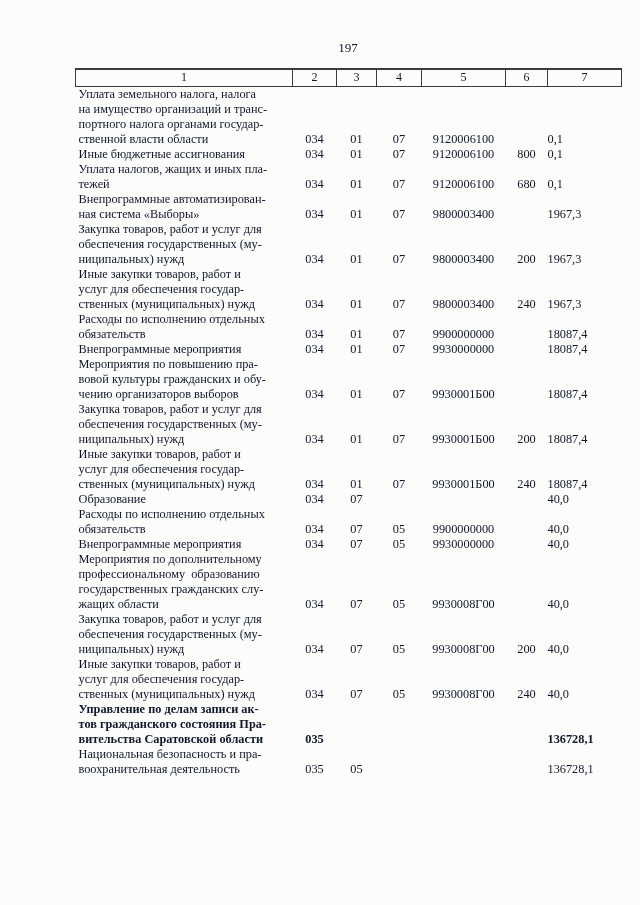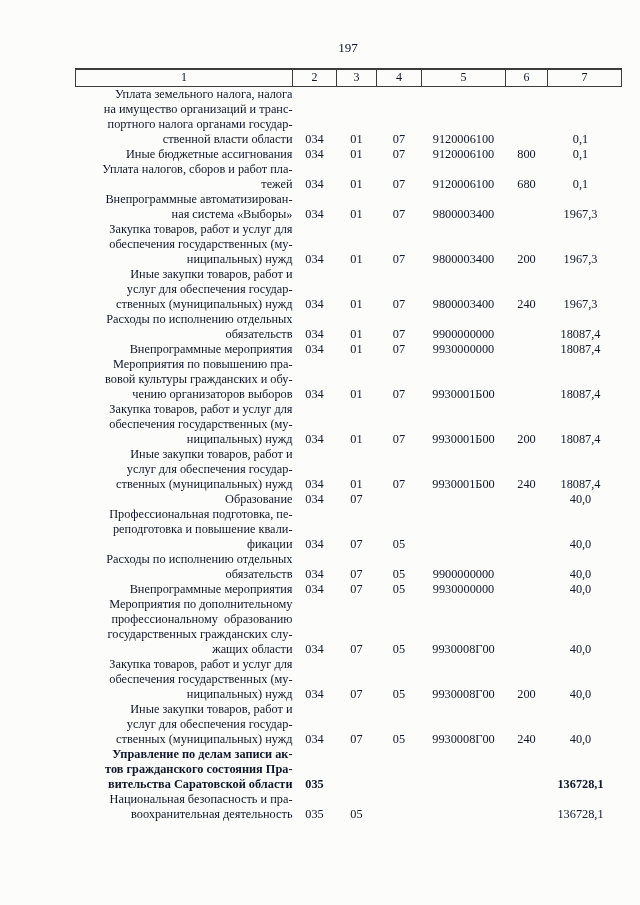--- a/index.html
+++ b/index.html
@@ -51,24 +51,24 @@
     vertical-align: middle;
   }
   tbody td {
     padding: 0;
     vertical-align: bottom;
   }
   td.c1 {
     white-space: pre;
     overflow: hidden;
     padding-left: 3px;
-    text-align: right;
+    text-align: left;
   }
   td.c2, td.c3, td.c4, td.c5, td.c6 { text-align: center; }
-  td.c7 { text-align: center; padding-right: 8px; }
+  td.c7 { text-align: left; padding-right: 8px; }
   tr.bold-row td { font-weight: bold; }
 </style>
 </head>
 <body>
 
 <div class="page">
 
   <div class="page-number">197</div>
 
   <table class="budget-table">
@@ -108,21 +108,21 @@
         <tr>
       <td class="c1">Иные бюджетные ассигнования</td>
       <td class="c2">034</td>
       <td class="c3">01</td>
       <td class="c4">07</td>
       <td class="c5">9120006100</td>
       <td class="c6">800</td>
       <td class="c7">0,1</td>
     </tr>
         <tr>
-      <td class="c1">Уплата налогов, сборов и работ пла-
+      <td class="c1">Уплата налогов, жащих и иных пла-
 тежей</td>
       <td class="c2">034</td>
       <td class="c3">01</td>
       <td class="c4">07</td>
       <td class="c5">9120006100</td>
       <td class="c6">680</td>
       <td class="c7">0,1</td>
     </tr>
         <tr>
       <td class="c1">Внепрограммные автоматизирован-
@@ -206,31 +206,20 @@
       <td class="c4">07</td>
       <td class="c5">9930001Б00</td>
       <td class="c6">240</td>
       <td class="c7">18087,4</td>
     </tr>
         <tr>
       <td class="c1">Образование</td>
       <td class="c2">034</td>
       <td class="c3">07</td>
       <td class="c4"></td>
-      <td class="c5"></td>
-      <td class="c6"></td>
-      <td class="c7">40,0</td>
-    </tr>
-        <tr>
-      <td class="c1">Профессиональная подготовка, пе-
-реподготовка и повышение квали-
-фикации</td>
-      <td class="c2">034</td>
-      <td class="c3">07</td>
-      <td class="c4">05</td>
       <td class="c5"></td>
       <td class="c6"></td>
       <td class="c7">40,0</td>
     </tr>
         <tr>
       <td class="c1">Расходы по исполнению отдельных
 обязательств</td>
       <td class="c2">034</td>
       <td class="c3">07</td>
       <td class="c4">05</td>

